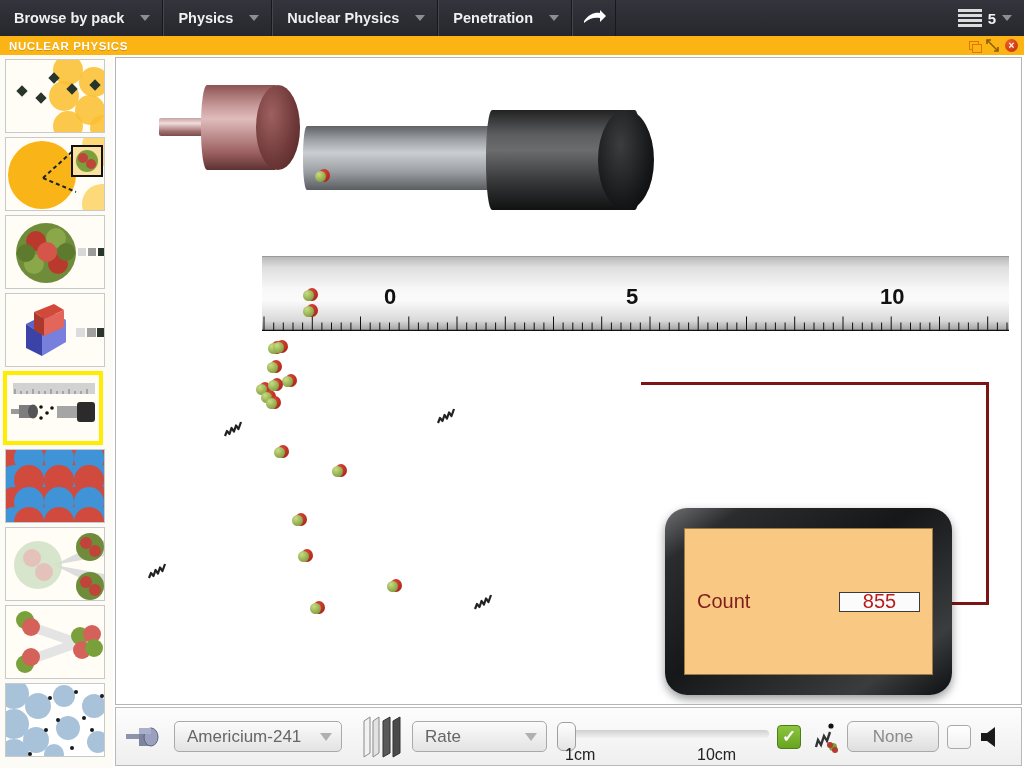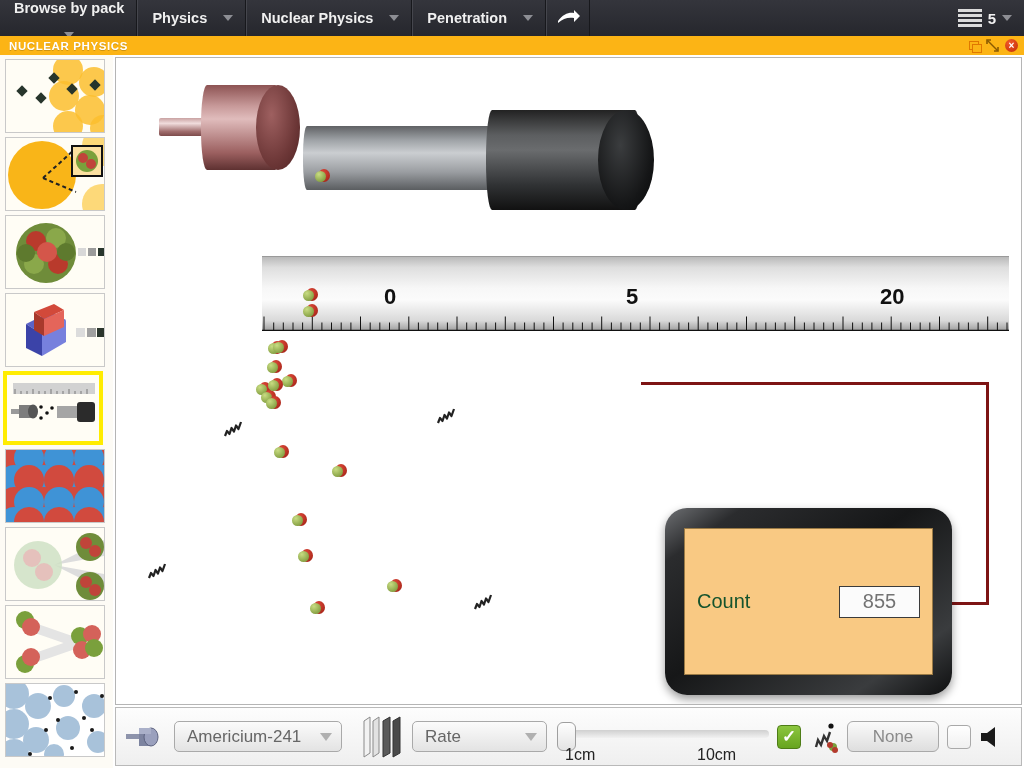--- a/index.html
+++ b/index.html
@@ -17,21 +17,21 @@
     display: flex; align-items: stretch;
   }
   .menu-item {
     display: flex; align-items: center; gap: 16px;
     padding: 0 12px 0 14px; color: #f0f0f0;
     font-size: 14.5px; font-weight: bold;
     border-right: 1px solid #17181c;
     border-left: 1px solid #45464d;
     cursor: pointer; white-space: nowrap;
   }
-  .menu-item:first-child { border-left: none; flex-direction: column; }
+  .menu-item:first-child { border-left: none; }
   .caret { width: 0; height: 0; border-left: 5px solid transparent;
     border-right: 5px solid transparent; border-top: 6px solid #8d8e94; }
   .menu-arrow { display: flex; align-items: center; justify-content: center;
     width: 44px; border-right: 1px solid #17181c; border-left: 1px solid #45464d;
     cursor: pointer; color: #fff; font-size: 19px; }
   .menubar-spacer { flex: 1; }
   .menu-right { display: flex; align-items: center; gap: 6px; padding-right: 12px; }
   .burger { display: flex; flex-direction: column; gap: 2px; }
   .burger i { display: block; width: 24px; height: 3px; background: #dcdcdc; }
   .burger-count { color: #f2f2f2; font-size: 15px; font-weight: bold; }
@@ -116,23 +116,23 @@
     background: linear-gradient(145deg,#6e7073 0%, #2b2c2e 14%, #161718 45%, #3a3c3e 82%, #0e0f10 100%);
     box-shadow: 0 4px 10px rgba(0,0,0,.4);
     padding: 20px 19px;
   }
   .counter-screen {
     width: 100%; height: 100%; background: #f9c983;
     border: 1px solid #9a7a45; padding: 6px 12px 6px 12px;
     display: flex; flex-direction: column; justify-content: space-around;
   }
   .c-row { display: flex; align-items: center; justify-content: space-between; }
-  .c-label { font-size: 20px; color: #14532d; }
-  .c-value { width: 81px; height: 32px; background: #fbfbfb; border: 1px solid #3b3b3b;
-    font-size: 20px; color: #737373; display: flex; align-items: center;
+  .c-label { font-size: 20px; color: #7f1d1d; }
+  .c-value { width: 81px; height: 20px; background: #fbfbfb; border: 1px solid #3b3b3b;
+    font-size: 20px; color: #b91c1c; display: flex; align-items: center;
     justify-content: center; }
 
   
   .alpha { position: absolute; width: 15px; height: 15px; }
   .alpha:before { content:""; position:absolute; left:3px; top:0; width:12px; height:13px;
     border-radius:50%;
     background: radial-gradient(circle at 35% 30%, #e04a3a, #9b1d12); }
   .alpha:after { content:""; position:absolute; left:0; top:2px; width:11px; height:11px;
     border-radius:50%;
     background: radial-gradient(circle at 35% 30%, #c8dc82, #6f8c2e); }
@@ -416,21 +416,21 @@
         </g>
       </svg>
     </div>
   </div>
 
   <div class="canvas">
 
     <div class="ruler">
       <span class="ruler-num" style="left:122px">0</span>
       <span class="ruler-num" style="left:364px">5</span>
-      <span class="ruler-num" style="left:618px">20</span>
+      <span class="ruler-num" style="left:618px">10</span>
       <svg class="ruler-ticks" viewBox="0 0 747 22" preserveAspectRatio="none">
         <g id="tickgroup" stroke="#111" stroke-width="1">
             <line x1="2.0" x2="2.0" y1="7.5" y2="21.5"></line>
             <line x1="11.7" x2="11.7" y1="13.5" y2="21.5"></line>
             <line x1="21.3" x2="21.3" y1="13.5" y2="21.5"></line>
             <line x1="31.0" x2="31.0" y1="13.5" y2="21.5"></line>
             <line x1="40.6" x2="40.6" y1="13.5" y2="21.5"></line>
             <line x1="50.3" x2="50.3" y1="7.5" y2="21.5"></line>
             <line x1="59.9" x2="59.9" y1="13.5" y2="21.5"></line>
             <line x1="69.5" x2="69.5" y1="13.5" y2="21.5"></line>

